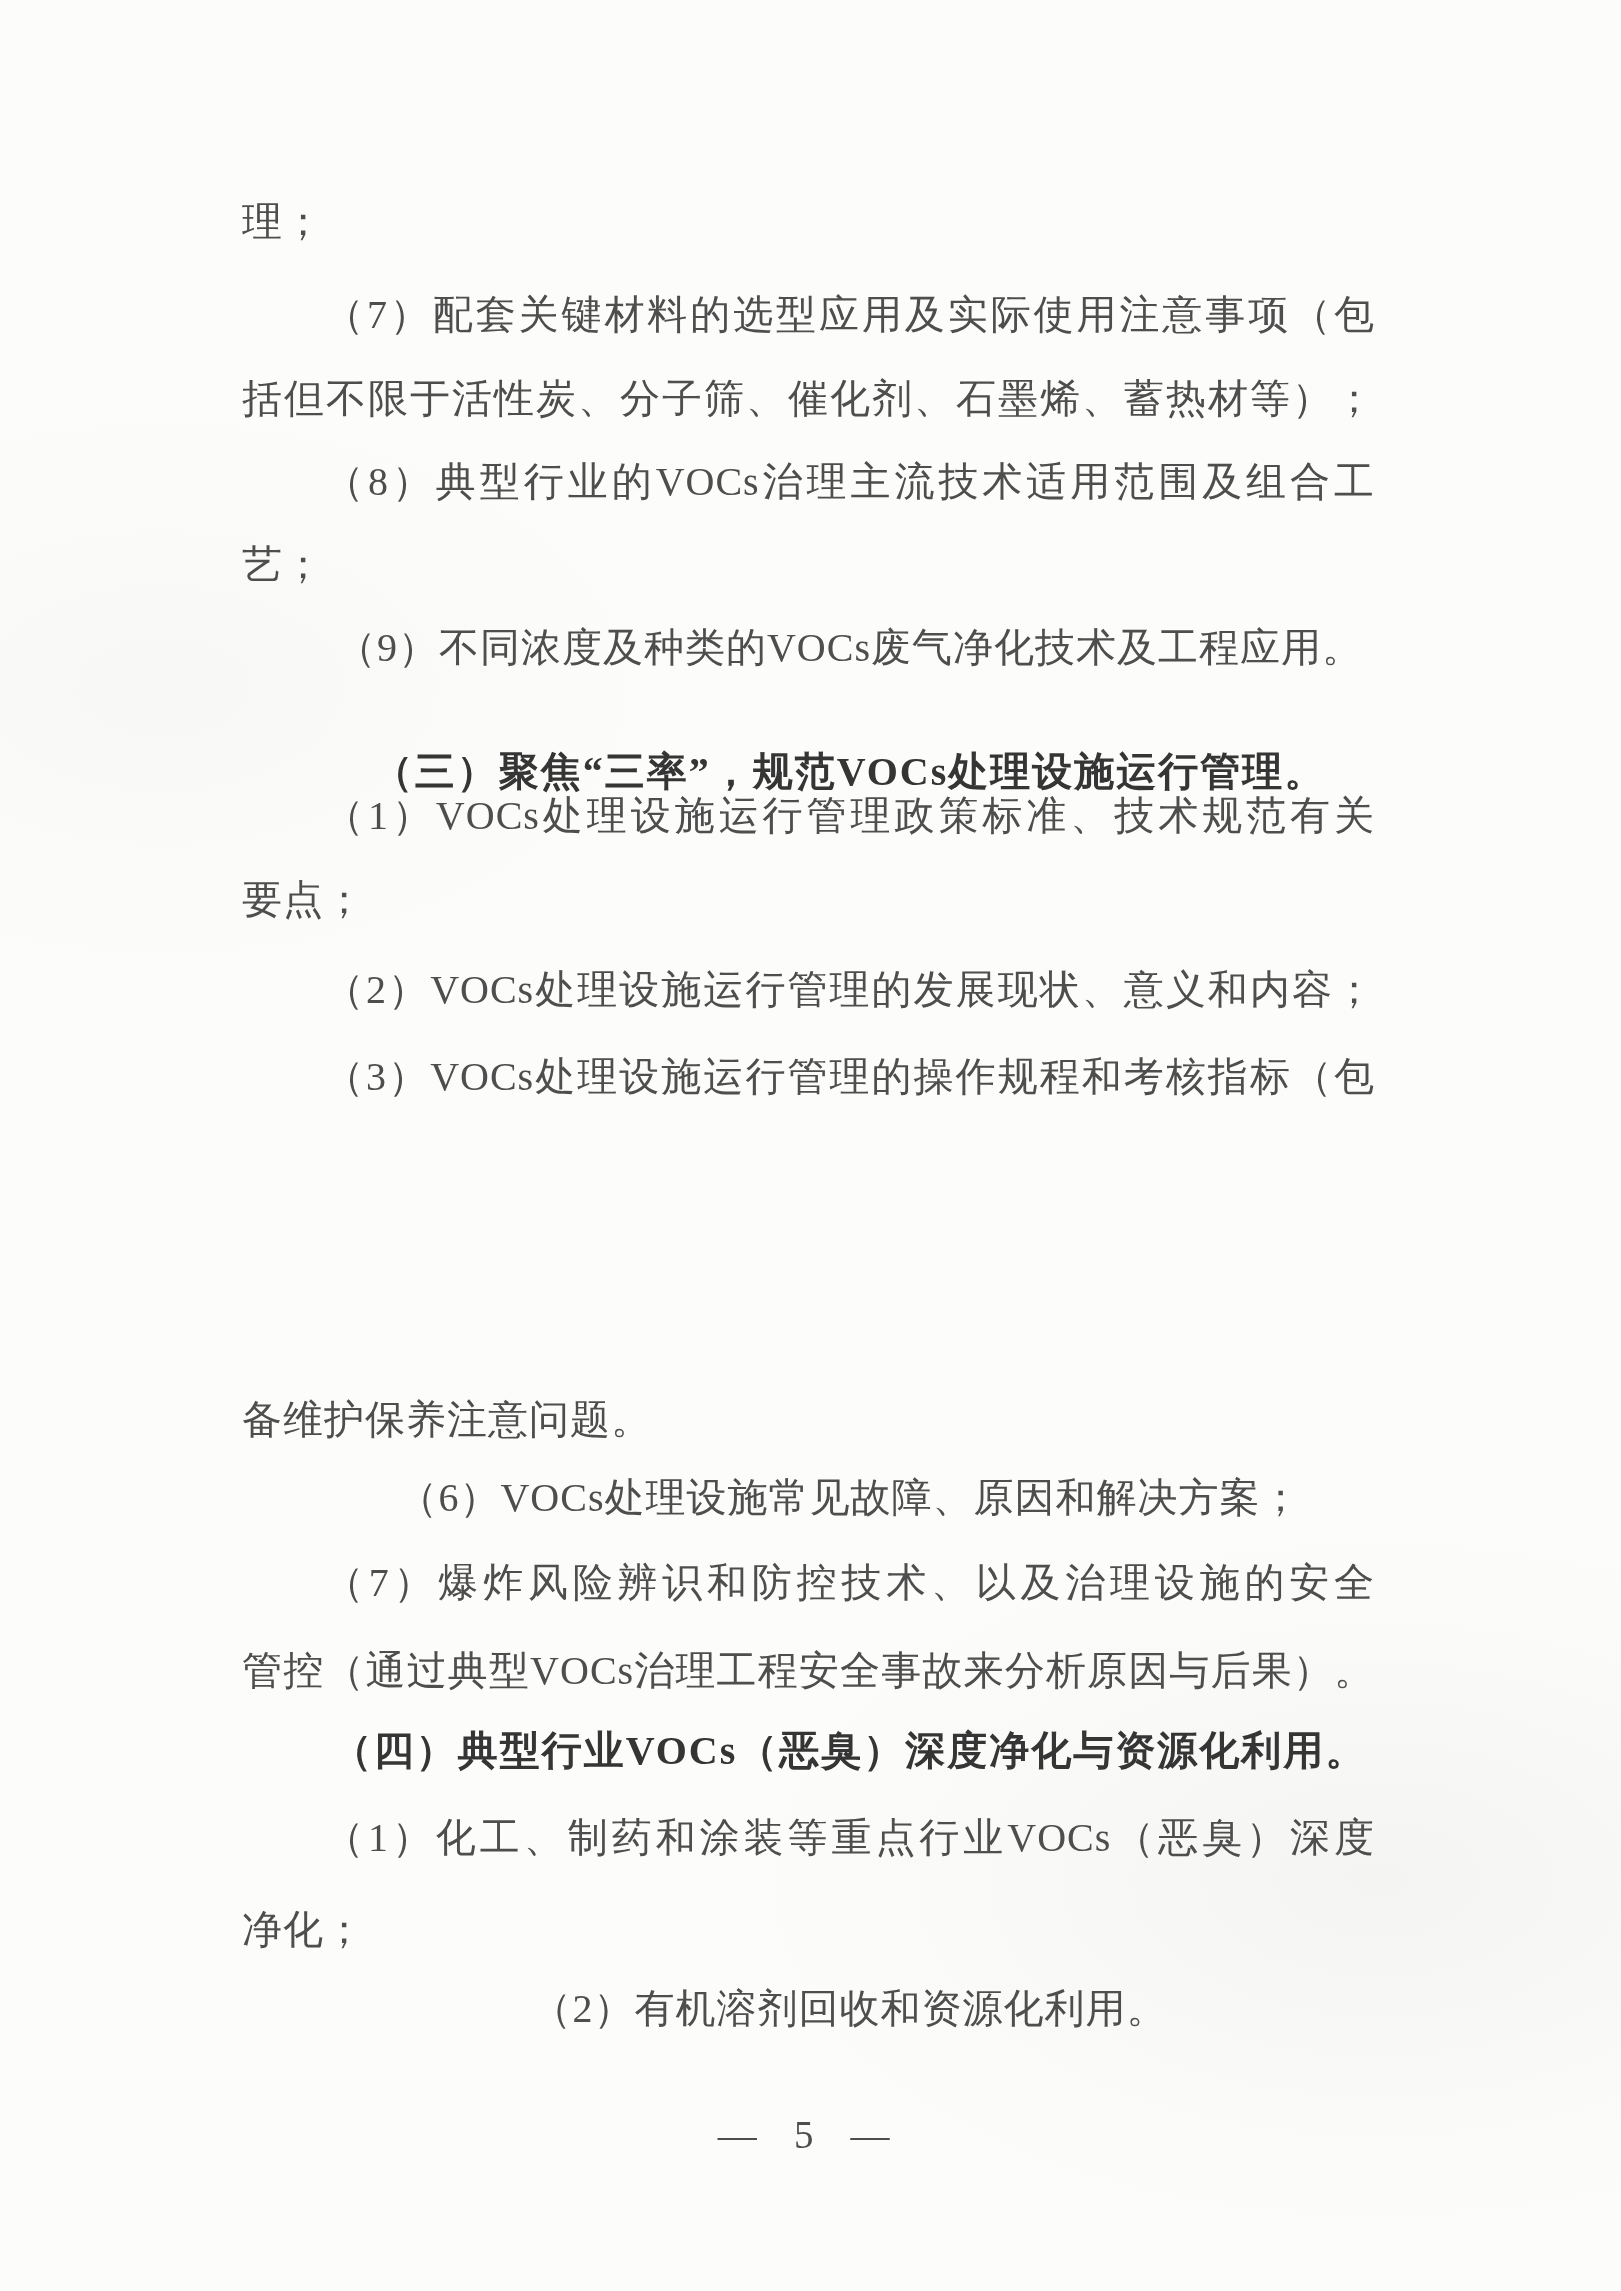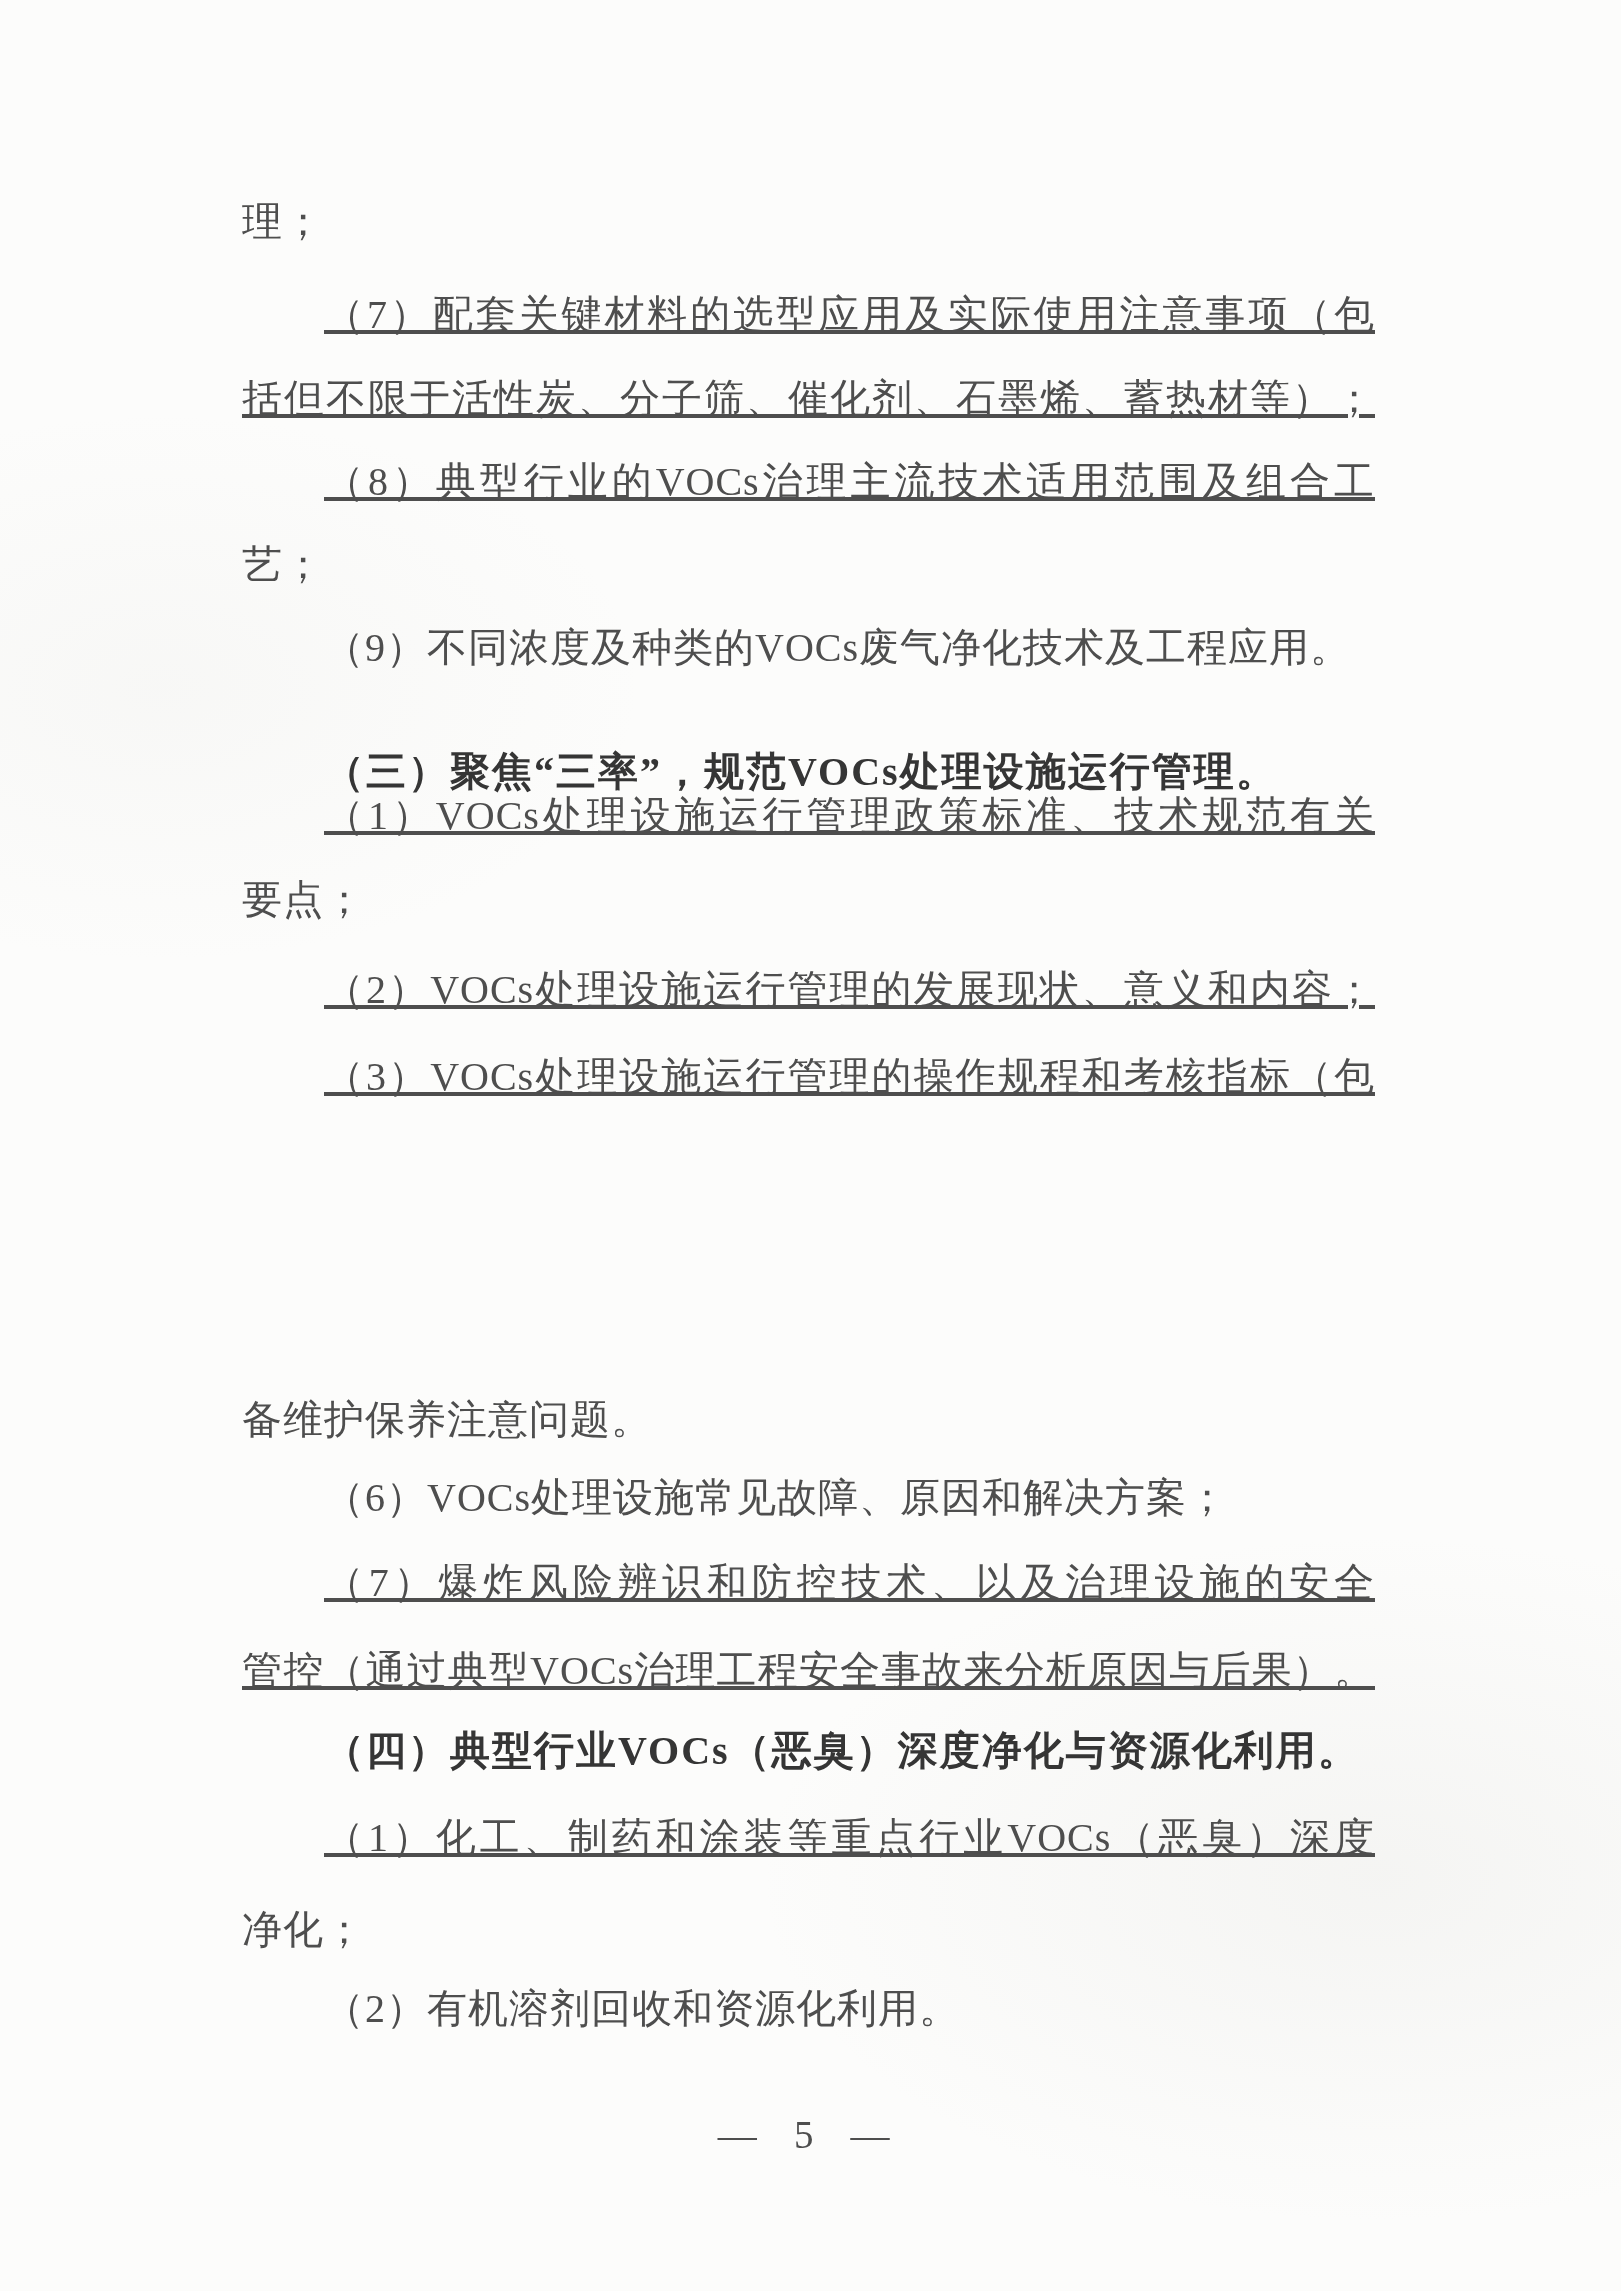--- a/index.html
+++ b/index.html
@@ -25,26 +25,26 @@
     width: 1133px;
     font-size: 40px;
     line-height: 57px;
     letter-spacing: 1px;
     color: #4e4e4e;
     text-align: left;
     -webkit-font-smoothing: antialiased;
   }
   .line.indent {
     text-indent: 82px;
+    text-align: center;
   }
   .line.fill {
     text-align: justify;
     text-align-last: justify;
     text-justify: inter-character;
-    text-decoration: underline;
   }
   .line.bold {
     font-weight: 700;
     color: #353535;
     letter-spacing: 2px;
   }
   .footer {
     position: absolute;
     left: 0;
     top: 2107px;

